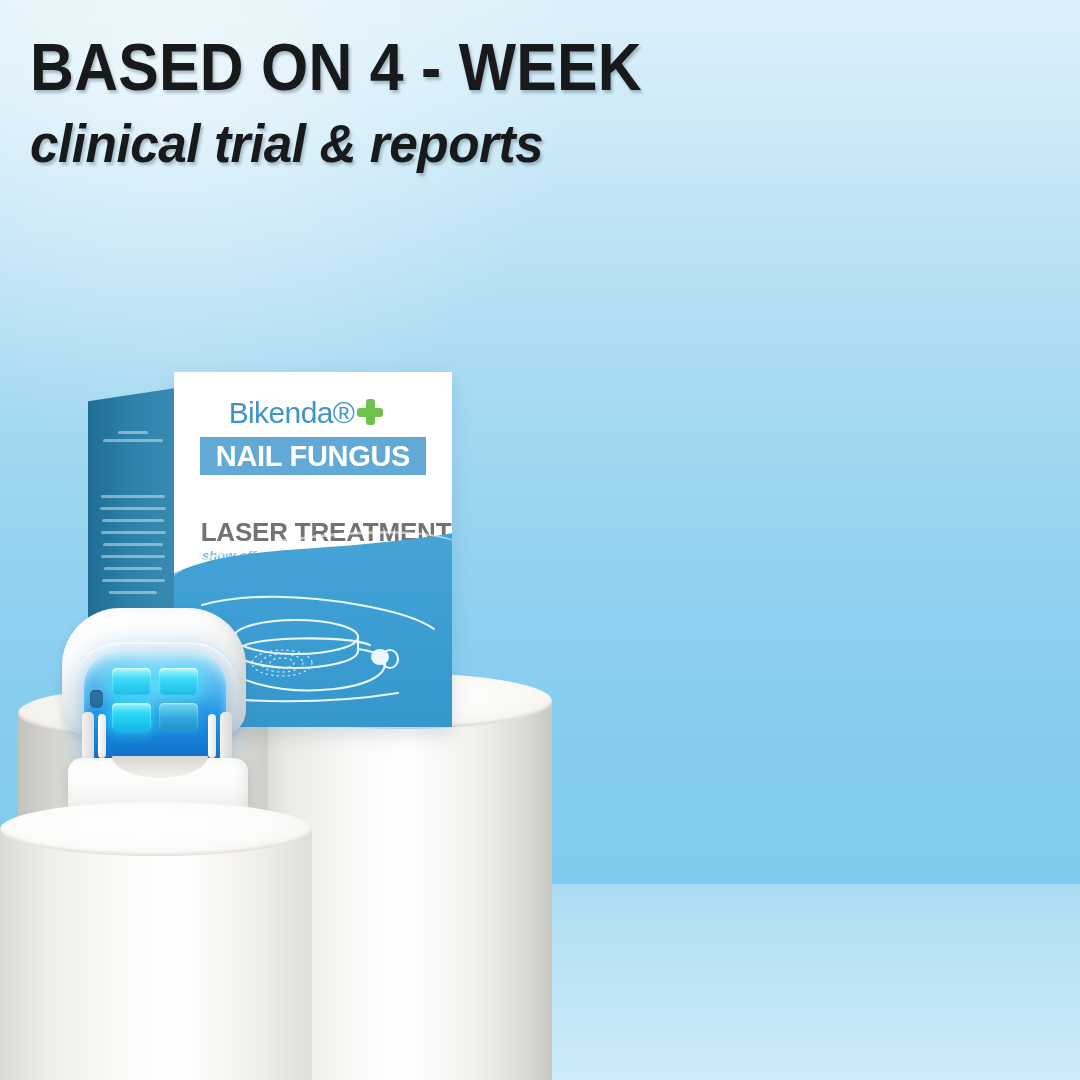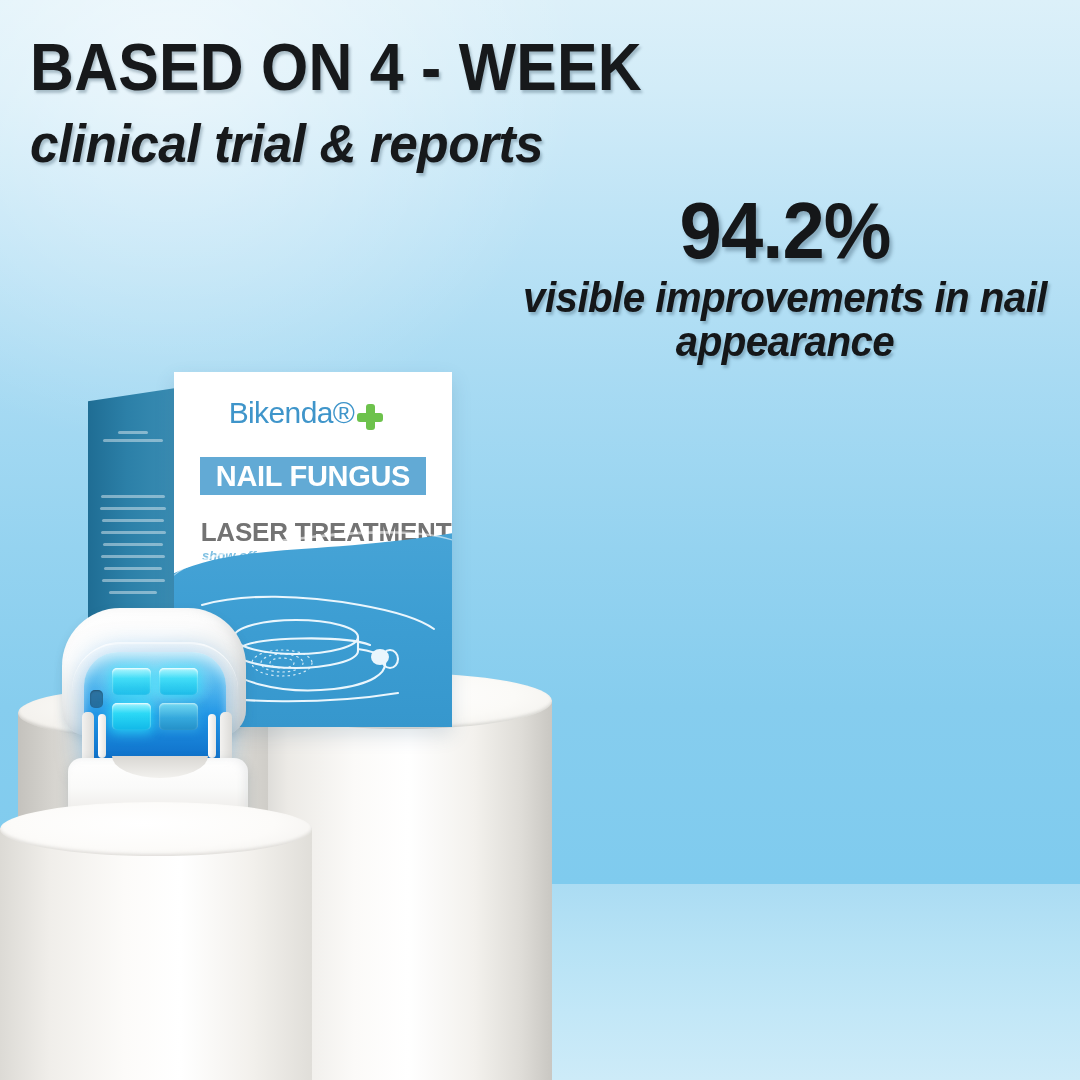--- a/index.html
+++ b/index.html
@@ -181,39 +181,39 @@
   .box-wave-line {
     position:absolute; left:-8px; bottom:152px; width:300px; height:40px;
     border-top:3px solid rgba(255,255,255,.75);
     border-radius:60% 60% 0 0 / 100% 100% 0 0;
     transform:rotate(-6.5deg);
     opacity:.75;
   }
 
   .brand-row {
     position:absolute; left:0; top:24px; width:264px;
-    display:flex; align-items:flex-end; justify-content:center; gap:2px;
+    display:flex; align-items:flex-start; justify-content:center; gap:2px;
   }
   .brand-name {
     font-size:30px; font-weight:400; color:#3f95ca;
     letter-spacing:-0.6px;
   }
   .cross-icon {
     position:relative; width:26px; height:26px; margin-left:1px; margin-top:3px;
   }
   .cross-icon::before, .cross-icon::after {
     content:""; position:absolute; background:#6dc24c; border-radius:3px;
   }
   .cross-icon::before { left:9px; top:0; width:9px; height:26px; }
   .cross-icon::after  { left:0; top:9px; width:26px; height:9px; }
 
   .banner {
     position:absolute; left:26px; top:65px; width:226px; height:38px;
     background:#62aad5;
-    display:flex; align-items:center; justify-content:center;margin-top:20px;
+    display:flex; align-items:center; justify-content:center;
   }
   .banner-text {
     color:#ffffff; font-size:29px; font-weight:700; letter-spacing:-0.3px;
   }
   .product-type {
     position:absolute; left:0; top:110px; width:304px;
     text-align:center; color:#737373;
     font-size:26px; font-weight:700; line-height:1.08;
     letter-spacing:-0.2px;
     margin-top:36px;
@@ -411,19 +411,15 @@
       <div class="dev-base-notch"></div>
     </div>
   </div>
 
   <div class="pedestal" id="ped-front">
     <div class="ped-body"></div>
     <div class="ped-top"></div>
   </div>
 
   <div class="stats">
-    <div class="stat stat-2">
-      <div class="stat-value">94.2%</div>
-      <div class="stat-desc">visible improvements in nail appearance</div>
-    </div>
   </div>
 
 </div>
 
 </body></html>

